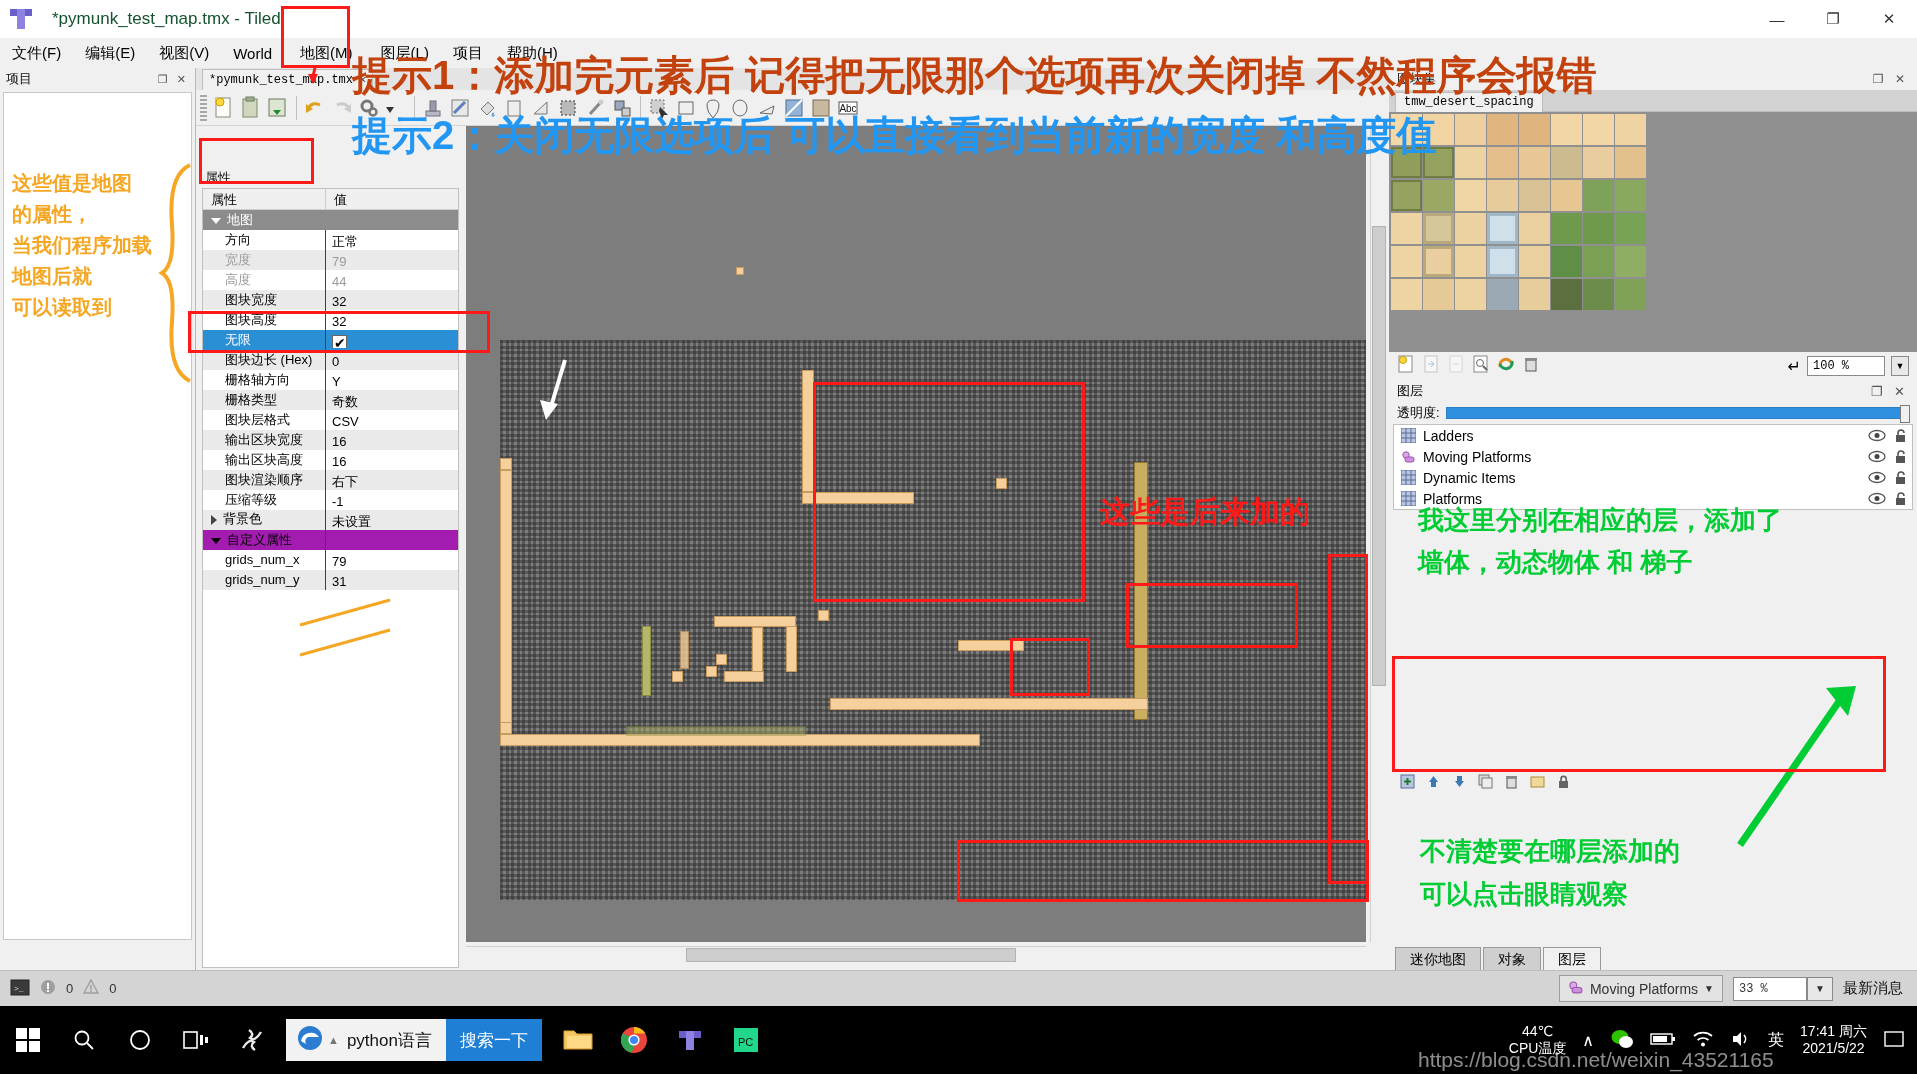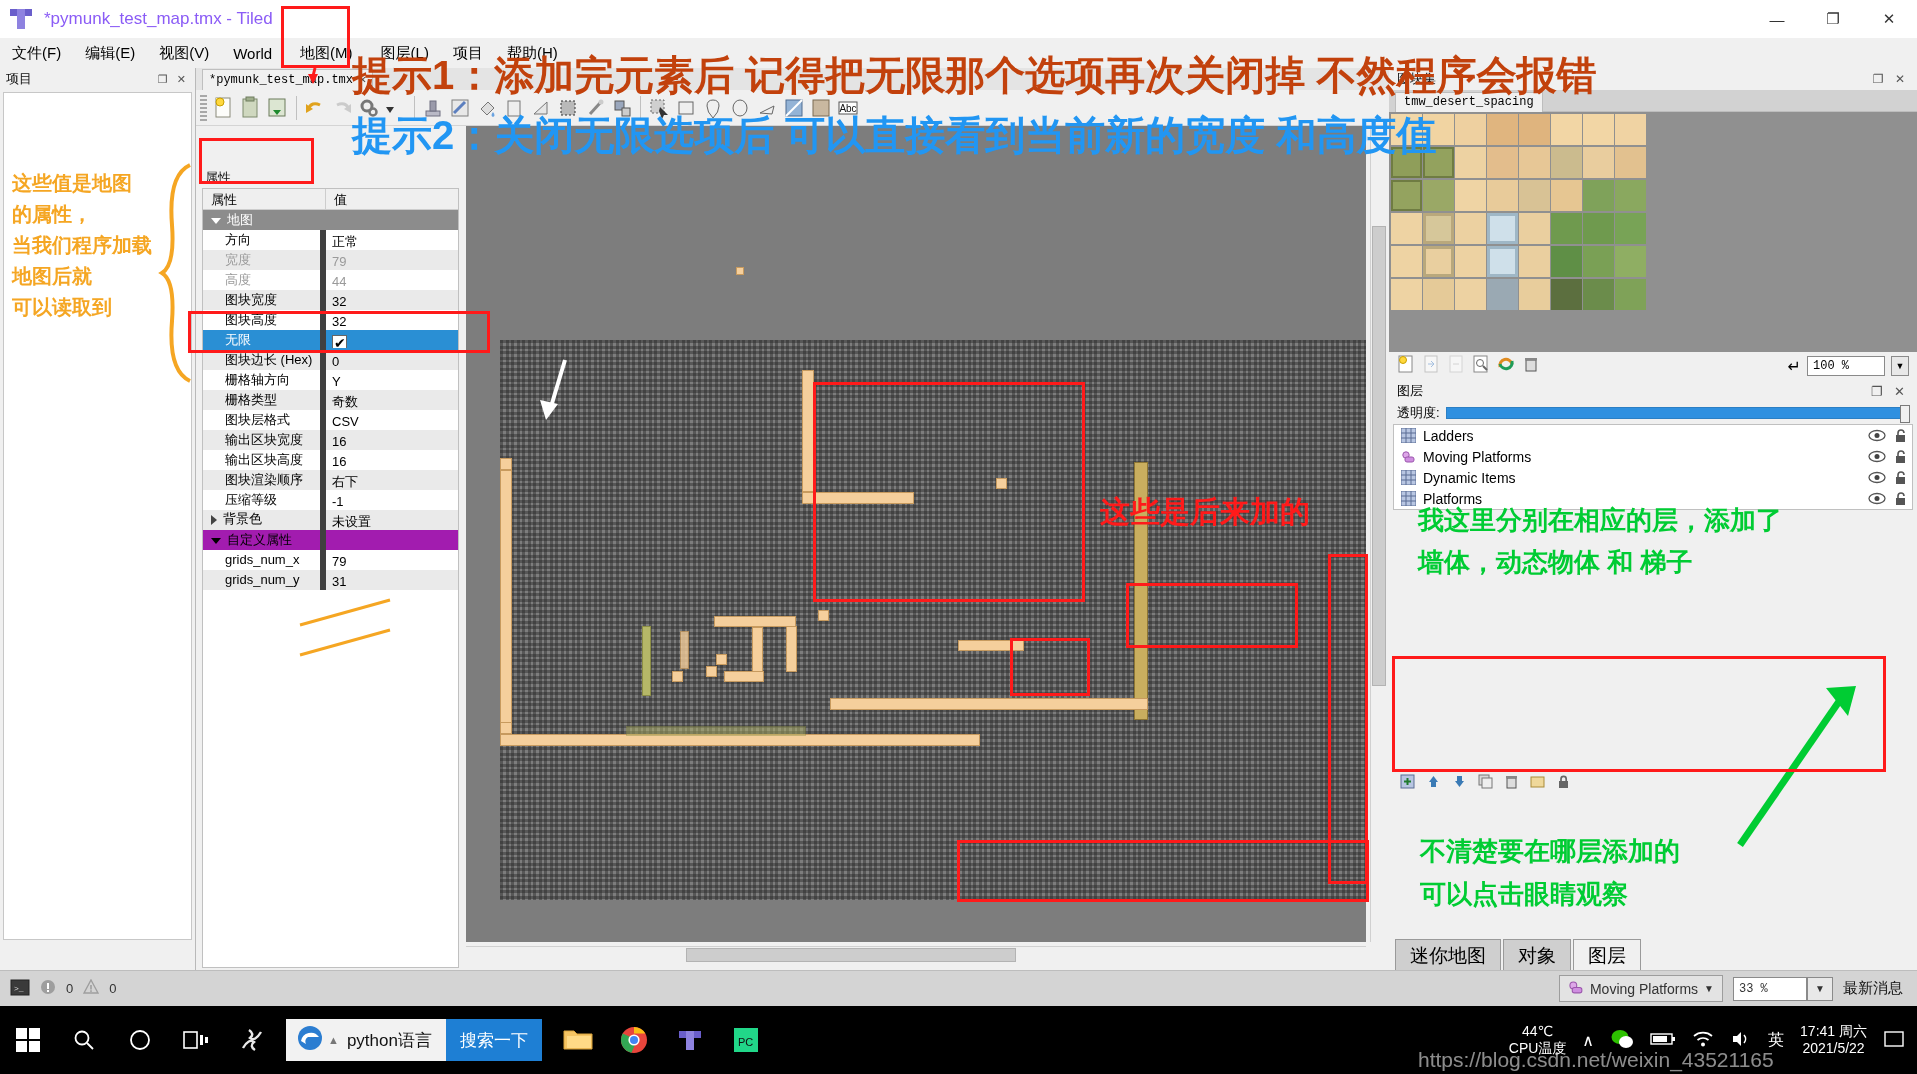--- a/index.html
+++ b/index.html
@@ -8,21 +8,21 @@
   body { background:#f0f0f0; position:relative; }
 
   
   .titlebar { position:absolute; left:0; top:0; width:1917px; height:38px;
     background:#ffffff; display:flex; align-items:center; }
   .tb-logo { width:26px; height:26px; margin-left:8px; position:relative; }
   .tb-logo:before { content:""; position:absolute; left:2px; top:3px; width:22px; height:7px;
     background:#6a5ecb; }
   .tb-logo:after { content:""; position:absolute; left:9px; top:3px; width:8px; height:20px;
     background:#8e82e0; }
-  .tb-title { font-size:17px; color:#8b5cf6; margin-left:10px; }
+  .tb-title { font-size:17px; color:#14532d; margin-left:18px; }
   .tb-btns { margin-left:auto; display:flex; height:38px; }
   .tb-btn { width:56px; height:38px; display:flex; align-items:center; justify-content:center;
     font-size:15px; color:#333; }
 
   
   .menubar { position:absolute; left:0; top:38px; width:1917px; height:30px;
     background:#f0f0f0; display:flex; align-items:center; font-size:15px; color:#000; }
   .menu-item { padding:4px 12px; white-space:nowrap; }
 
   
@@ -56,21 +56,21 @@
     background:#f0f0f0;margin-top:40px; }
   .props-title { font-size:13px; padding:3px 6px; color:#111; }
   .props-table { position:absolute; left:3px; top:22px; right:3px; bottom:34px;
     background:#fff; border:1px solid #c0c0c0; overflow:hidden; }
   .pt-head { display:flex; height:21px; background:#efefef; border-bottom:1px solid #cdcdcd;
     font-size:13px; }
   .pt-head div { padding:2px 8px; }
   .pt-head .c1 { width:123px; border-right:1px solid #cdcdcd; }
   .pt-row { display:flex; height:20px; font-size:13px; align-items:center; }
   .pt-row .c1 { width:123px; padding-left:22px; overflow:hidden; white-space:nowrap;
-     border-right:6px solid #404040; height:20px; line-height:20px; }
+     border-right:1px solid #404040; height:20px; line-height:20px; }
   .pt-row .c2 { flex:1; padding-left:6px; overflow:hidden; white-space:nowrap;
      height:16px; line-height:20px; }
   .pt-row.alt { background:#eaeaea; }
   .pt-row.group { background:#8c8c8c; color:#fff; }
   .pt-row.group .c1 { padding-left:8px; border-right:none; }
   .pt-row.group2 { background:#a21caf; }
   .pt-row.group2 .c1 { padding-left:8px; }
   .pt-row.sel { background:#2a8fd4; color:#fff; }
   .pt-row .dim { color:#9a9a9a; }
   .arrow-d { display:inline-block; width:0;height:0; border-left:5px solid transparent;
@@ -135,21 +135,21 @@
   .layers-list { height:86px; background:#fff; border:1px solid #c0c0c0; margin:0 4px;
     position:relative; }
   .layer-row { height:21px; display:flex; align-items:center; font-size:14px; gap:7px;
     padding-left:7px; }
   .layer-ico { width:15px; height:15px; flex:0 0 15px; }
   .layer-name { flex:1; }
   .eye { width:18px; height:13px; flex:0 0 18px; }
   .lock { width:15px; height:15px; flex:0 0 15px; margin-right:4px; }
   .layers-foot { height:26px; display:flex; align-items:center; gap:9px; padding:0 10px; }
   .r-tabs { height:26px; display:flex; align-items:flex-end; padding-left:6px; gap:2px; }
-  .r-tab { border:1px solid #9a9a9a; background:#cfcfcf; font-size:19px;
+  .r-tab { border:1px solid #9a9a9a; background:#cfcfcf; font-size:14px;
     padding:3px 14px 4px; }
   .r-tab.active { background:#f0f0f0; border-bottom-color:#f0f0f0; }
 
   
   .statusbar { position:absolute; left:0; top:970px; width:1917px; height:36px;
     background:#d4d4d4; display:flex; align-items:center; gap:10px; padding-left:10px;
     font-size:13px; color:#333; border-top:1px solid #bdbdbd; }
   .sb-right { margin-left:auto; display:flex; align-items:center; gap:10px; padding-right:14px; }
   .sb-layerbtn { display:flex; align-items:center; gap:6px; background:#e3e3e3;
     border:1px solid #9d9d9d; padding:3px 8px; font-size:14px; }

